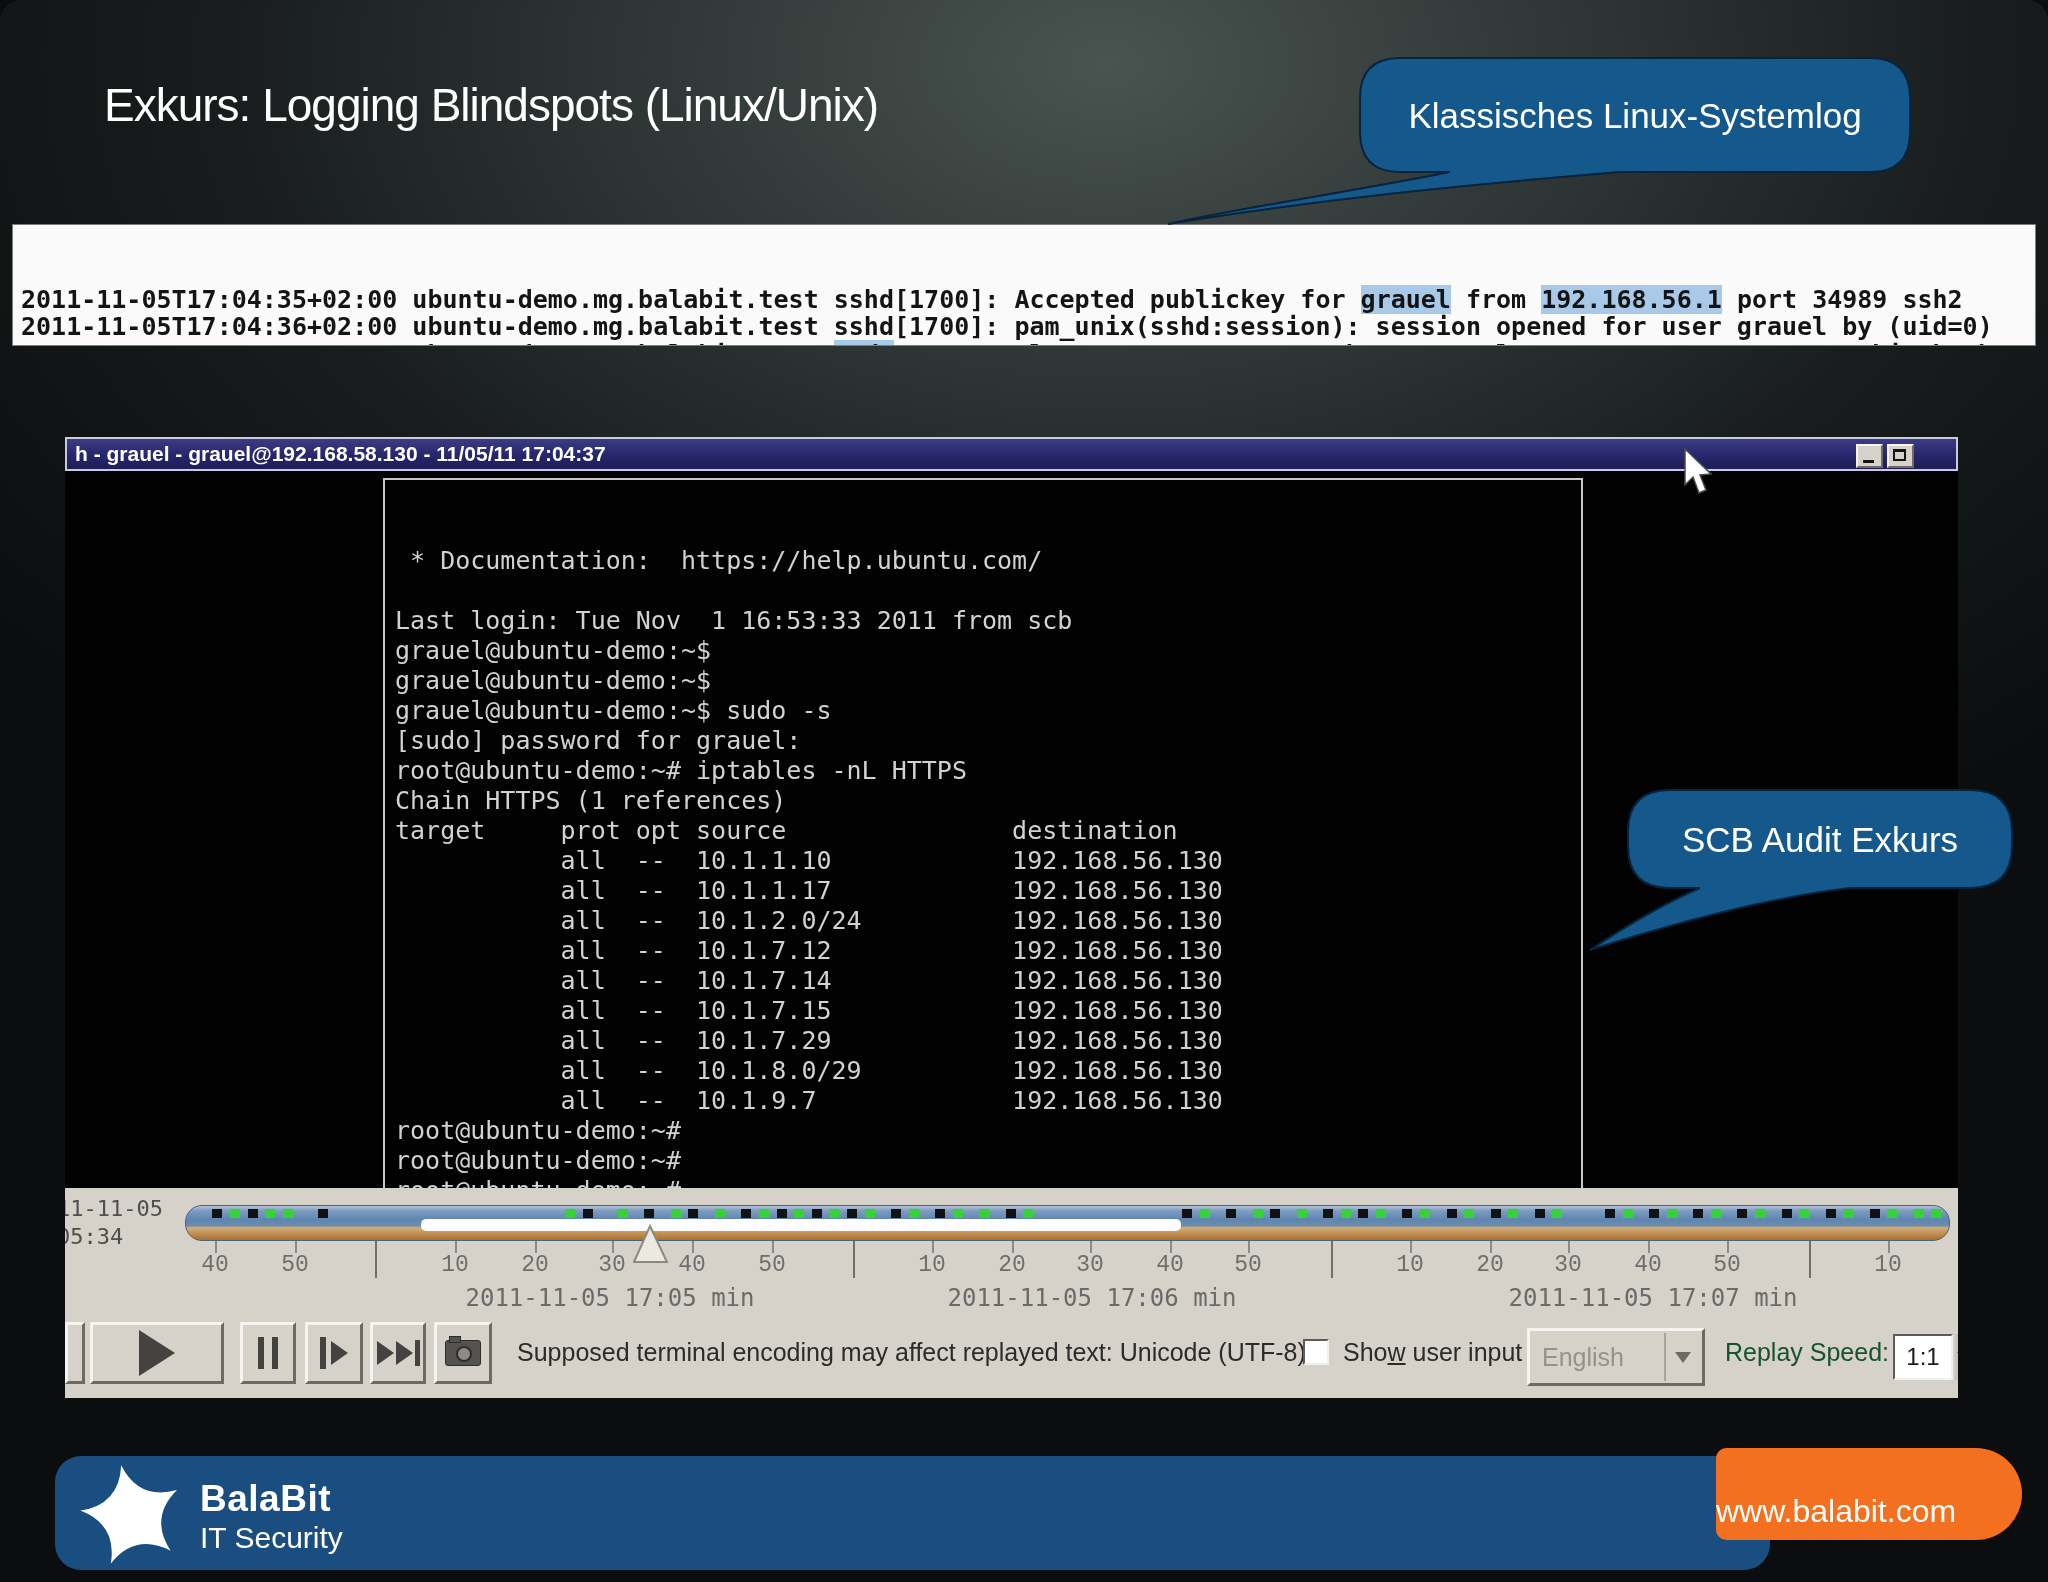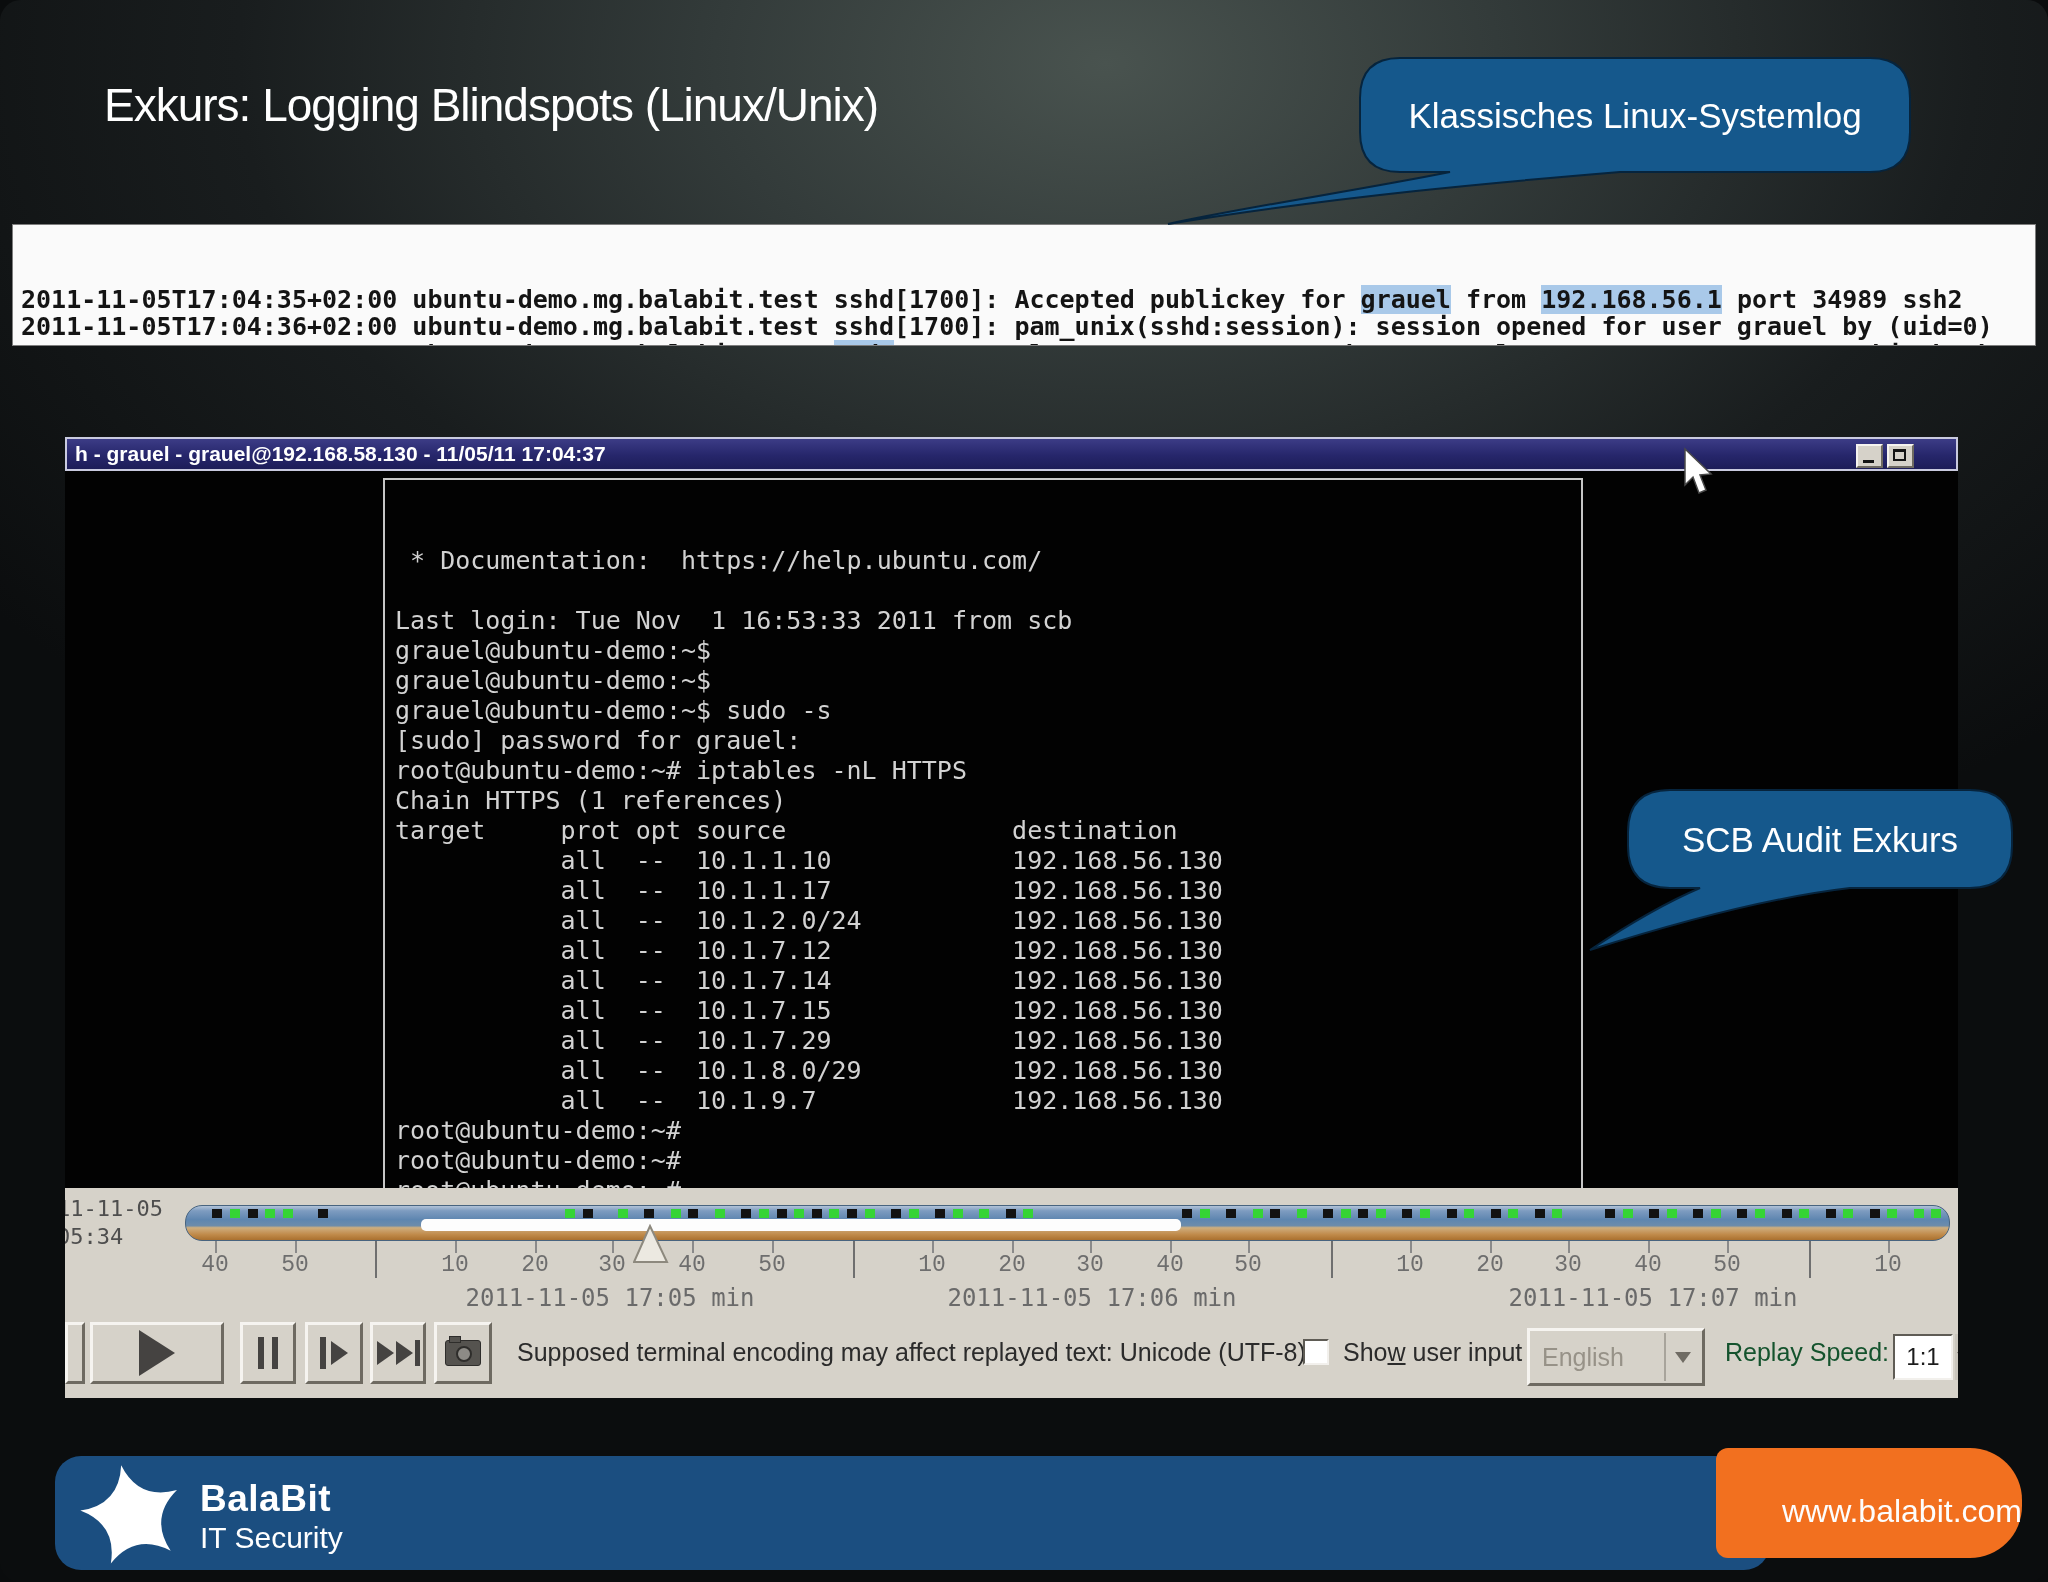--- a/index.html
+++ b/index.html
@@ -67,22 +67,22 @@
     border-right:3px solid #6e6a61;border-bottom:3px solid #6e6a61;box-sizing:border-box;color:#979288;font-size:25px;line-height:52px;padding-left:12px;}
   .dd-arrow-btn{position:absolute;right:2px;top:2px;width:34px;height:48px;border-left:2px solid #a8a49b;display:flex;align-items:center;justify-content:center;}
   .dd-arrow{width:0;height:0;border-top:11px solid #6f6b63;border-left:8px solid transparent;border-right:8px solid transparent;}
   .speed-label{left:1660px;top:150px;font-size:25px;color:#14532d;}
   .speed-box{left:1828px;top:146px;width:60px;height:46px;background:#fff;border-top:2px solid #5f5c55;border-left:2px solid #5f5c55;
     border-right:2px solid #f2f0ec;border-bottom:2px solid #f2f0ec;box-sizing:border-box;text-align:center;font-size:24px;line-height:42px;color:#1c1c1c;}
   .speed-arrow{left:1890px;top:146px;width:20px;height:46px;background:#c9c5bc;display:flex;align-items:center;justify-content:center;}
 
   
   .footer-blue{left:55px;top:1456px;width:1715px;height:114px;background:#1b4e80;border-radius:26px;}
-  .footer-orange{left:1716px;top:1448px;width:306px;height:110px;background:#f2701f;border-radius:12px 52px 52px 12px;
-    color:#fdfdfd;font-size:32px;text-align:right;line-height:126px;}
+  .footer-orange{left:1716px;top:1448px;width:306px;height:92px;background:#f2701f;border-radius:12px 52px 52px 12px;
+    color:#fdfdfd;font-size:32px;text-align:left;line-height:126px;}
   .brand{left:200px;top:1478px;color:#fff;font-size:37px;font-weight:bold;letter-spacing:0.5px;}
   .brand-sub{left:200px;top:1521px;color:#fff;font-size:30px;}
 </style>
 </head>
 <body>
 
 <div id="stage">
 
   <div class="abs slide-title">Exkurs: Logging Blindspots (Linux/Unix)</div>
 

